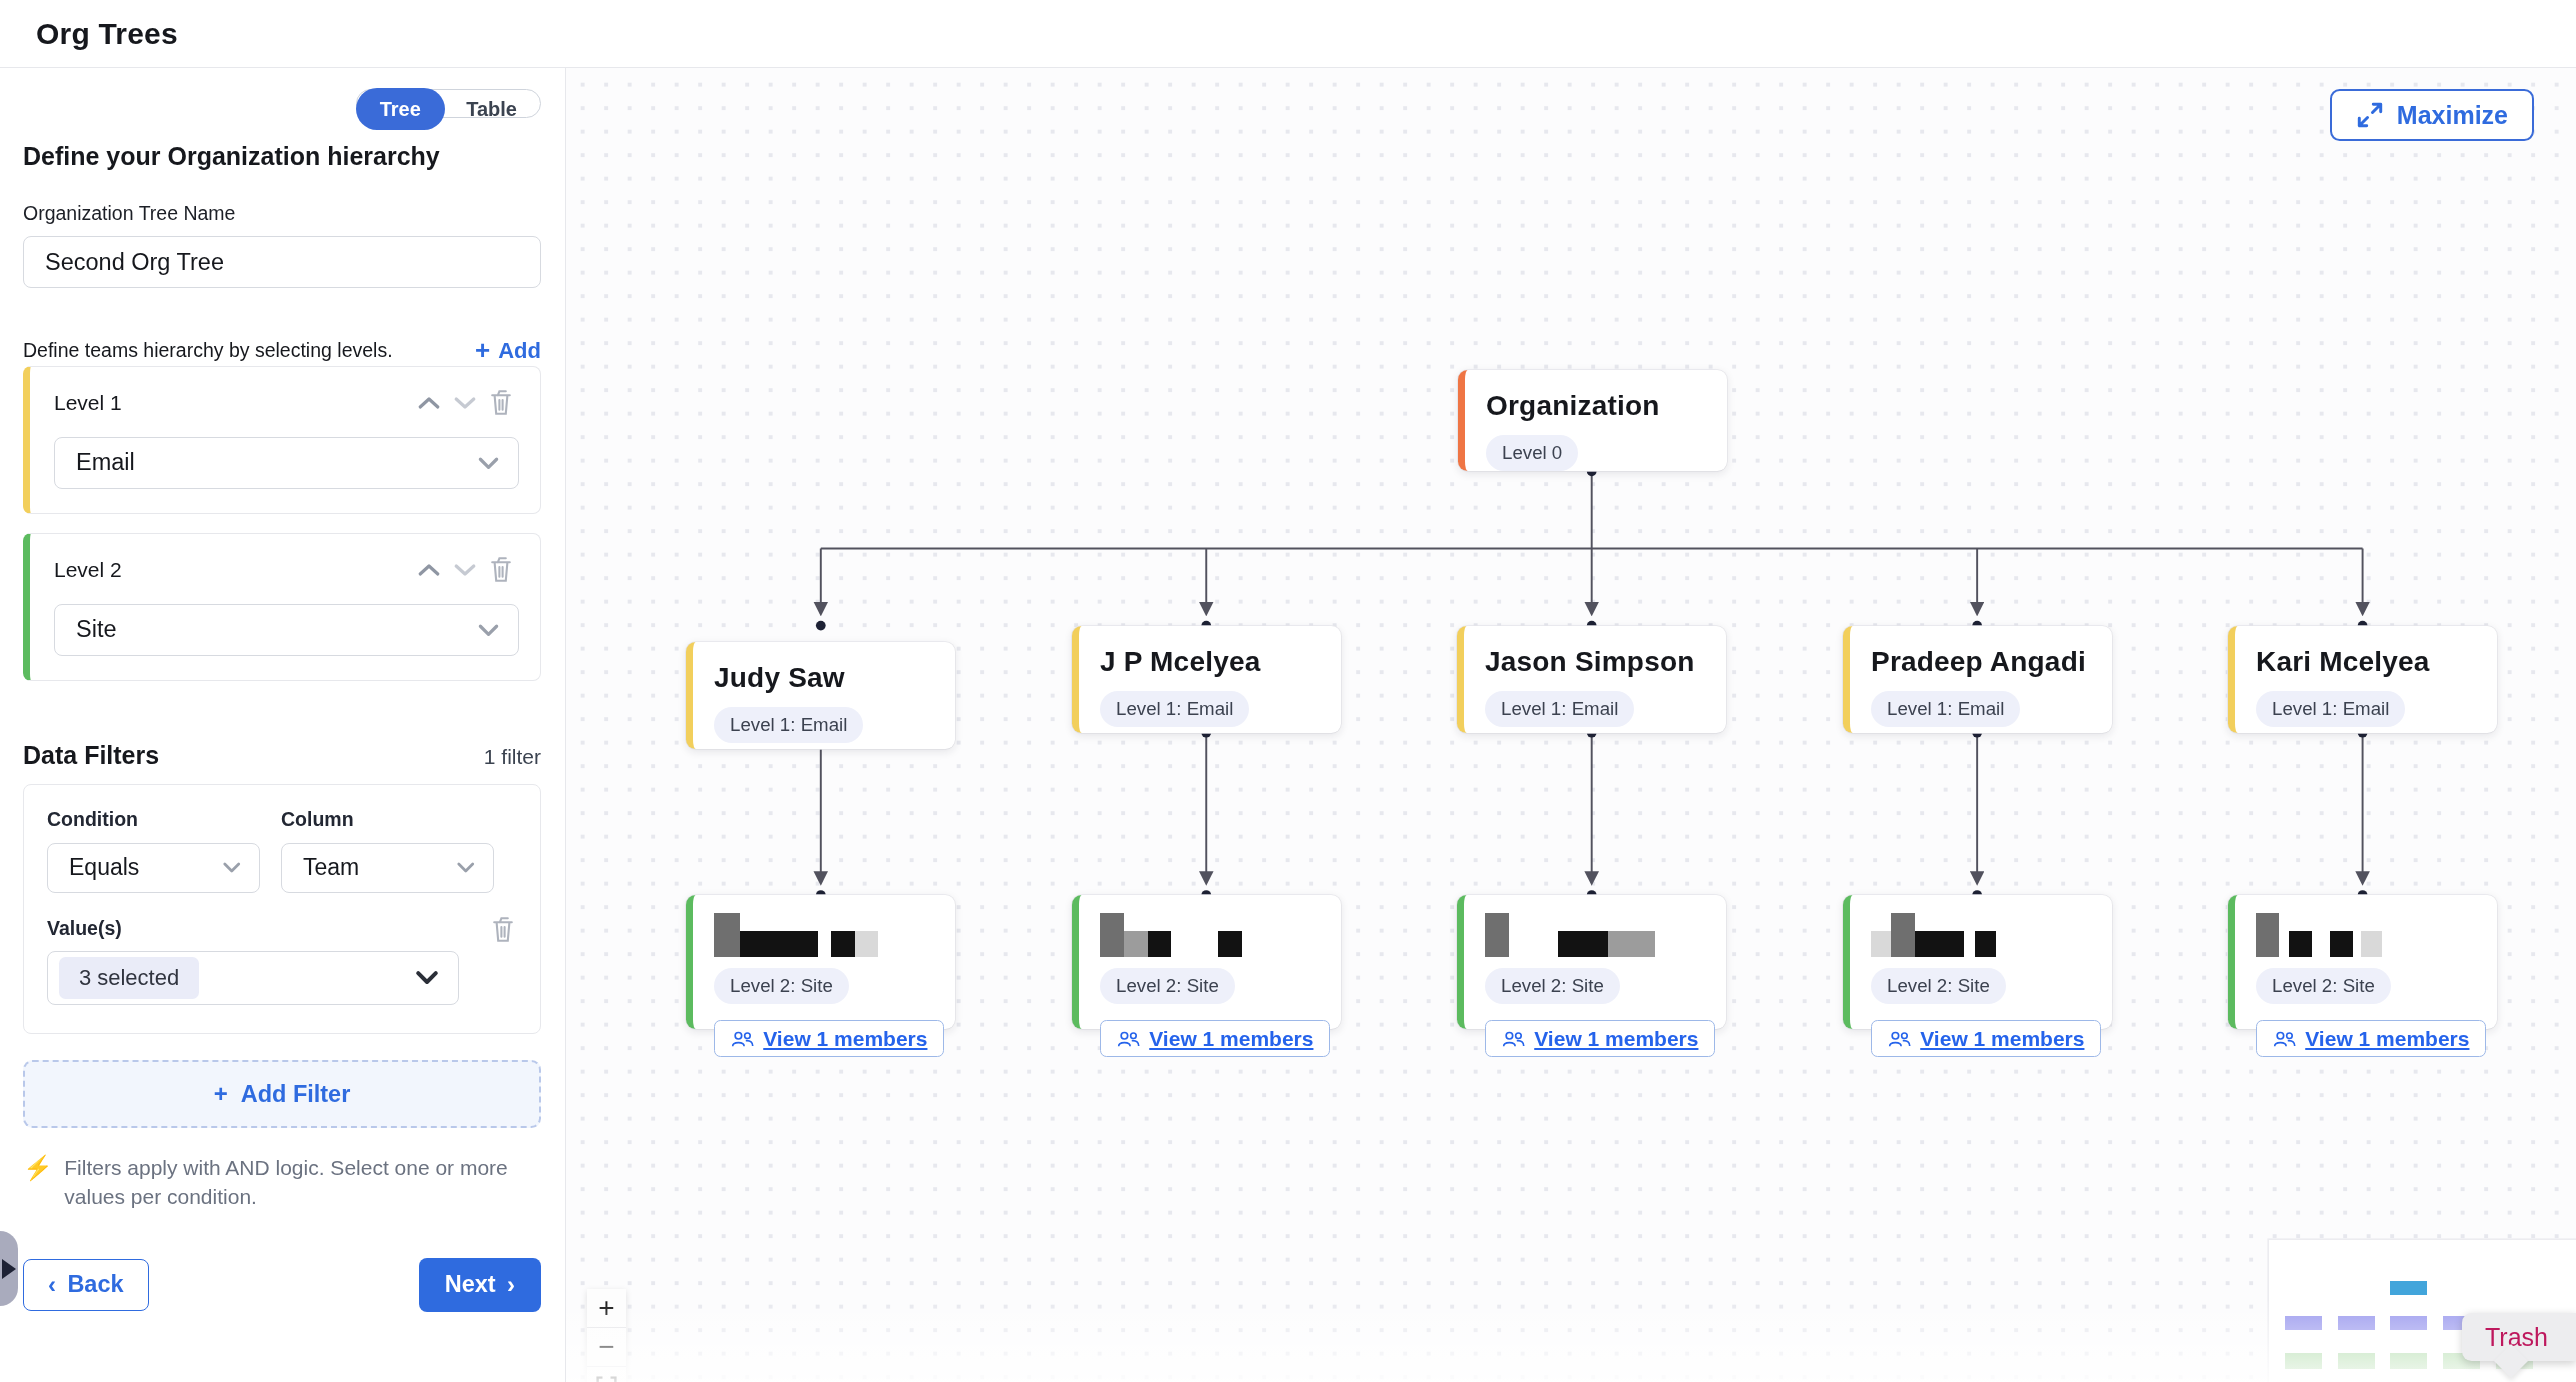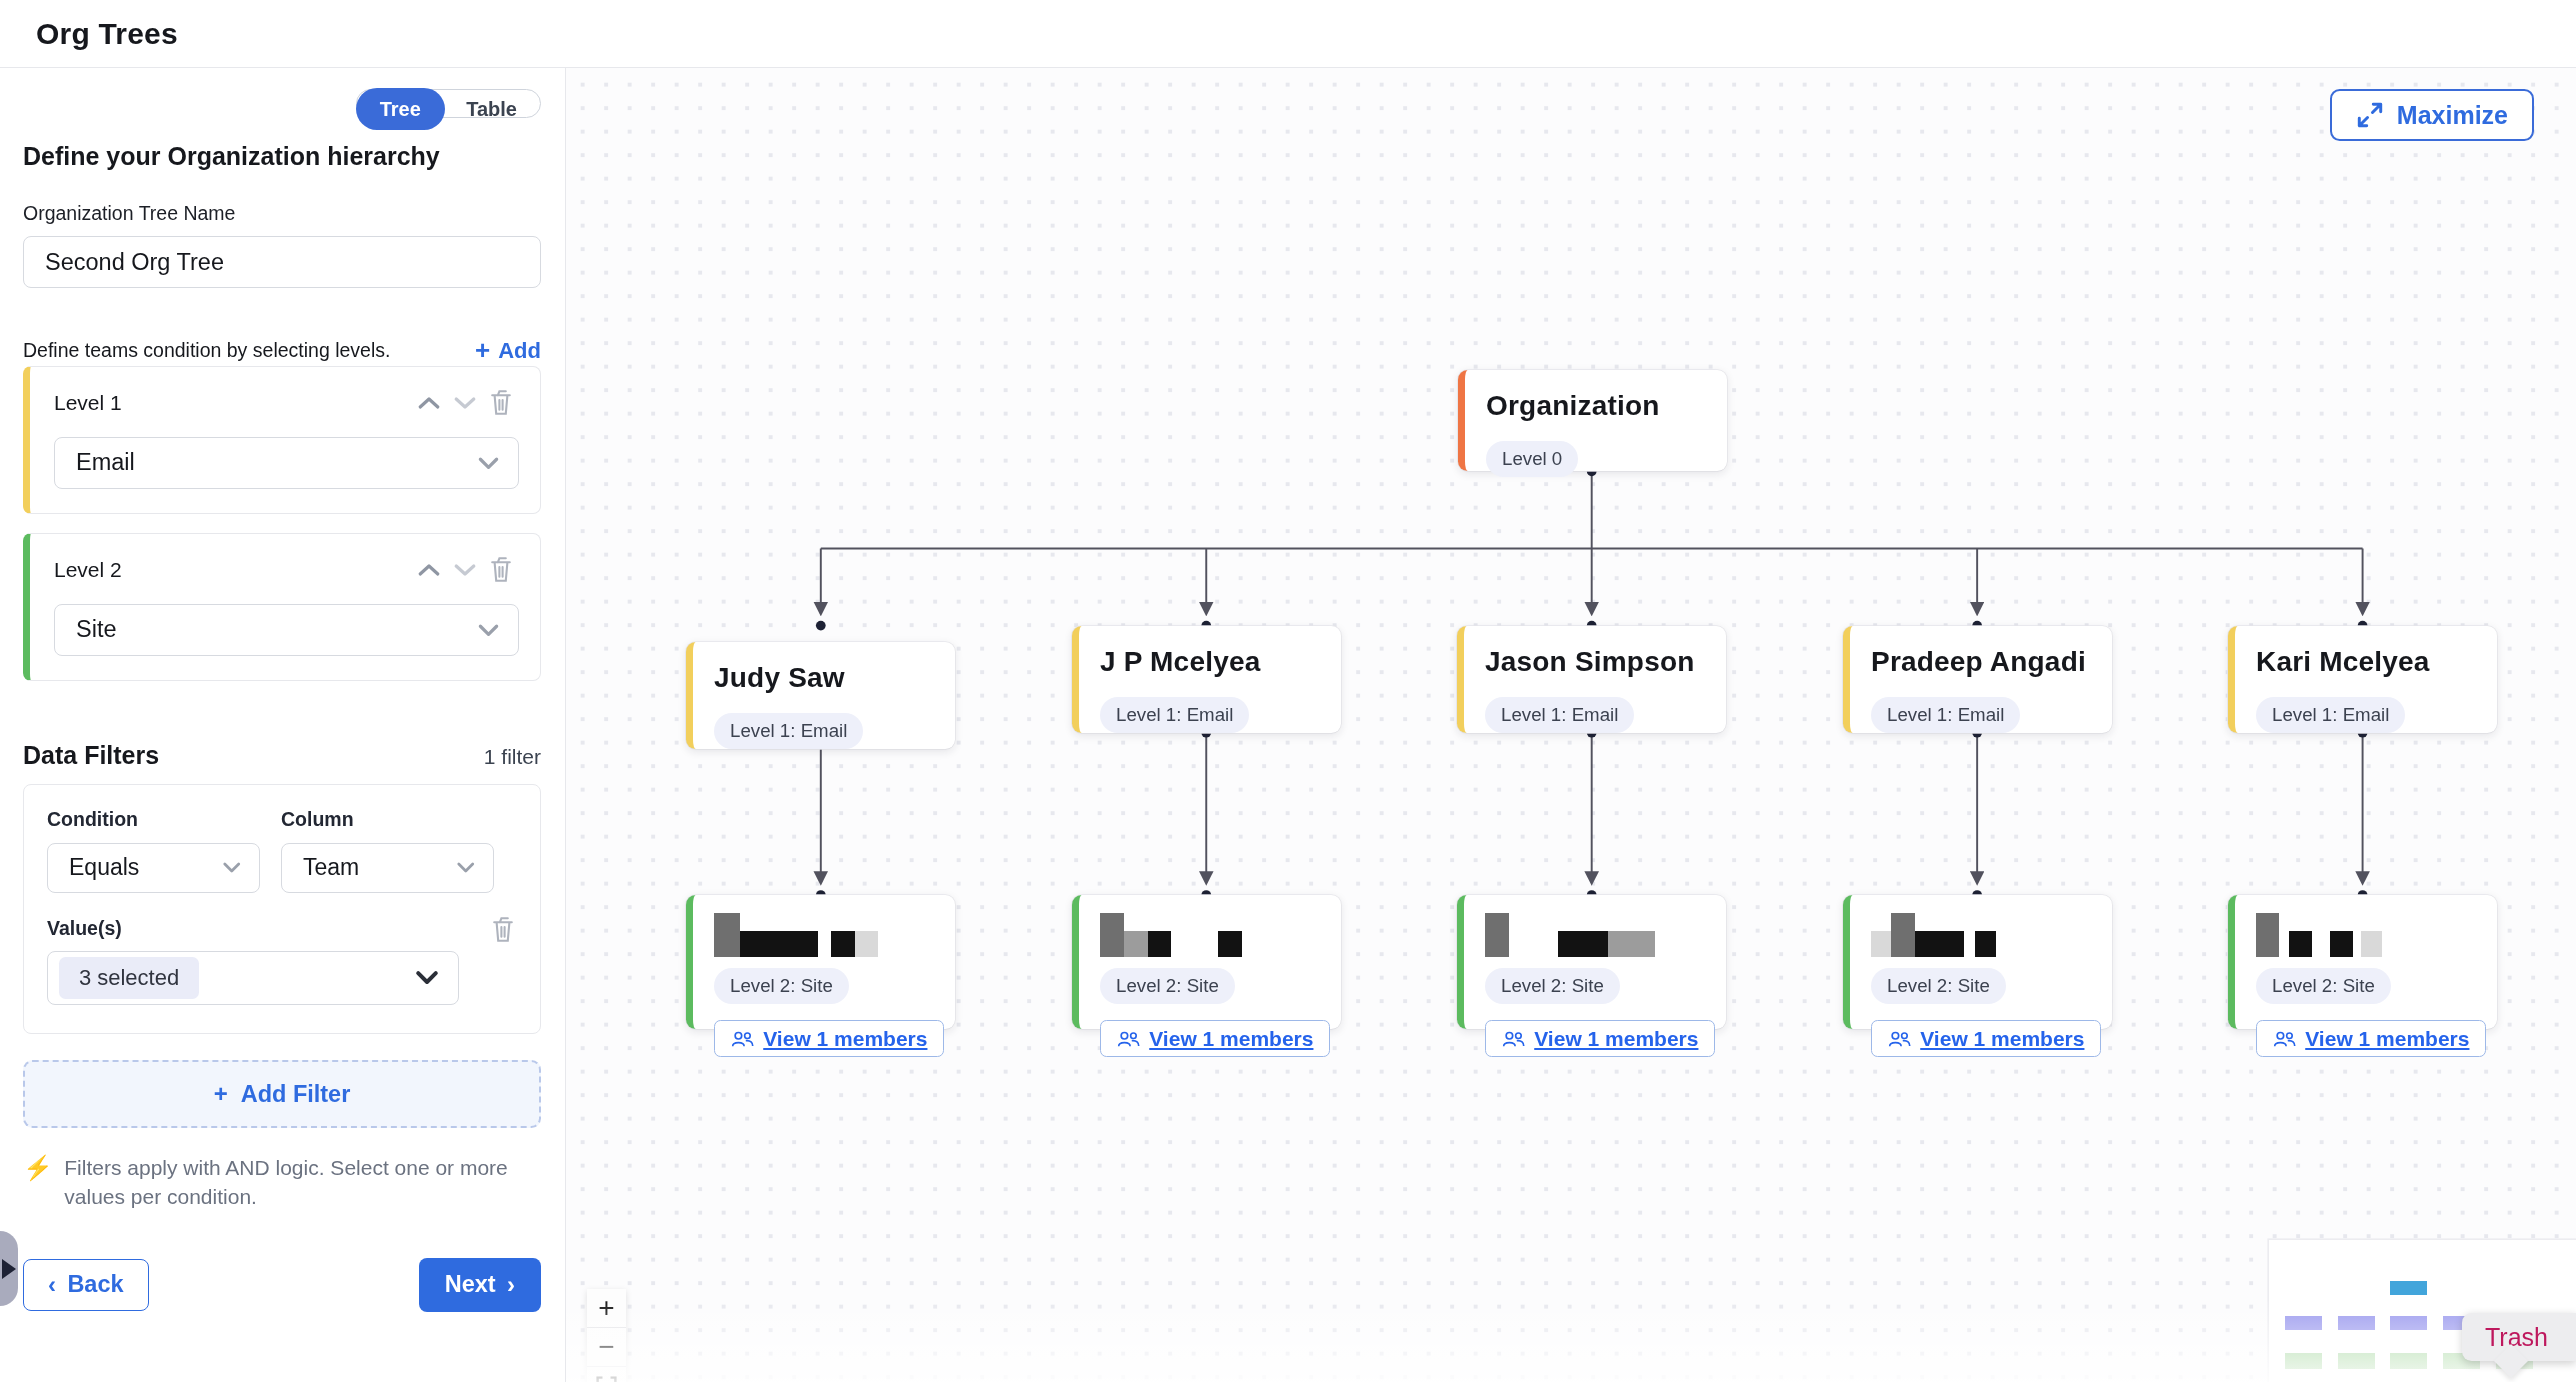--- a/index.html
+++ b/index.html
@@ -86,21 +86,21 @@
                   border:2.4px solid #3a6bd8; border-radius:9.7px; background:#fff; color:#2f6bdf;
                   font-size:25px; font-weight:bold; padding:9.7px 24px; cursor:pointer; z-index:4; }
 
   .node { position:absolute; width:269px; background:#fff; border-radius:9.7px;
           border-left:7.3px solid; box-shadow:0 2.4px 8px rgba(30,34,45,.10), 0 0 0 0.8px #ededf0;
           padding:19.5px 19.5px 16px 21px; z-index:2; }
   .node-root { border-left-color:#ef7544; }
   .node-l1 { border-left-color:#f2cf5c; }
   .node-l2 { border-left-color:#5cbb5f; }
   .node-title { font-size:28px; font-weight:bold; letter-spacing:0.2px; }
-  .badge { display:inline-block; margin-top:19px; background:#eef0fa; color:#3c4250;
+  .badge { display:inline-block; margin-top:13px; background:#eef0fa; color:#3c4250;
            font-size:18.7px; border-radius:811px; padding:7.3px 16px; }
   .node-l2 .badge { margin-top:11.4px; }
 
   .redact { height:42px; display:flex; align-items:flex-end; gap:0; }
   .redact span { display:inline-block; }
   .r-dk { background:#121212; height:26px; }
   .r-md { background:#6f6f6f; height:44px; }
   .r-m2 { background:#9c9c9c; height:26px; }
   .r-lt { background:#d9d9d9; height:26px; }
   .r-sp { background:transparent; height:26px; }
@@ -157,21 +157,21 @@
         <div class="seg inactive">Table</div>
       </div>
     </div>
 
     <div class="sb-heading">Define your Organization hierarchy</div>
 
     <div class="field-label">Organization Tree Name</div>
     <input class="text-input" type="text" value="Second Org Tree" style="">
 
     <div class="levels-row">
-      <div class="levels-desc">Define teams condition by selecting levels.</div>
+      <div class="levels-desc">Define teams hierarchy by selecting levels.</div>
       <div class="add-link">
         <span class="plus">+</span>
         <span>Add</span>
       </div>
     </div>
 
     
     <div class="level-card l1">
       <div class="level-head">
         <div class="level-name">Level 1</div>

